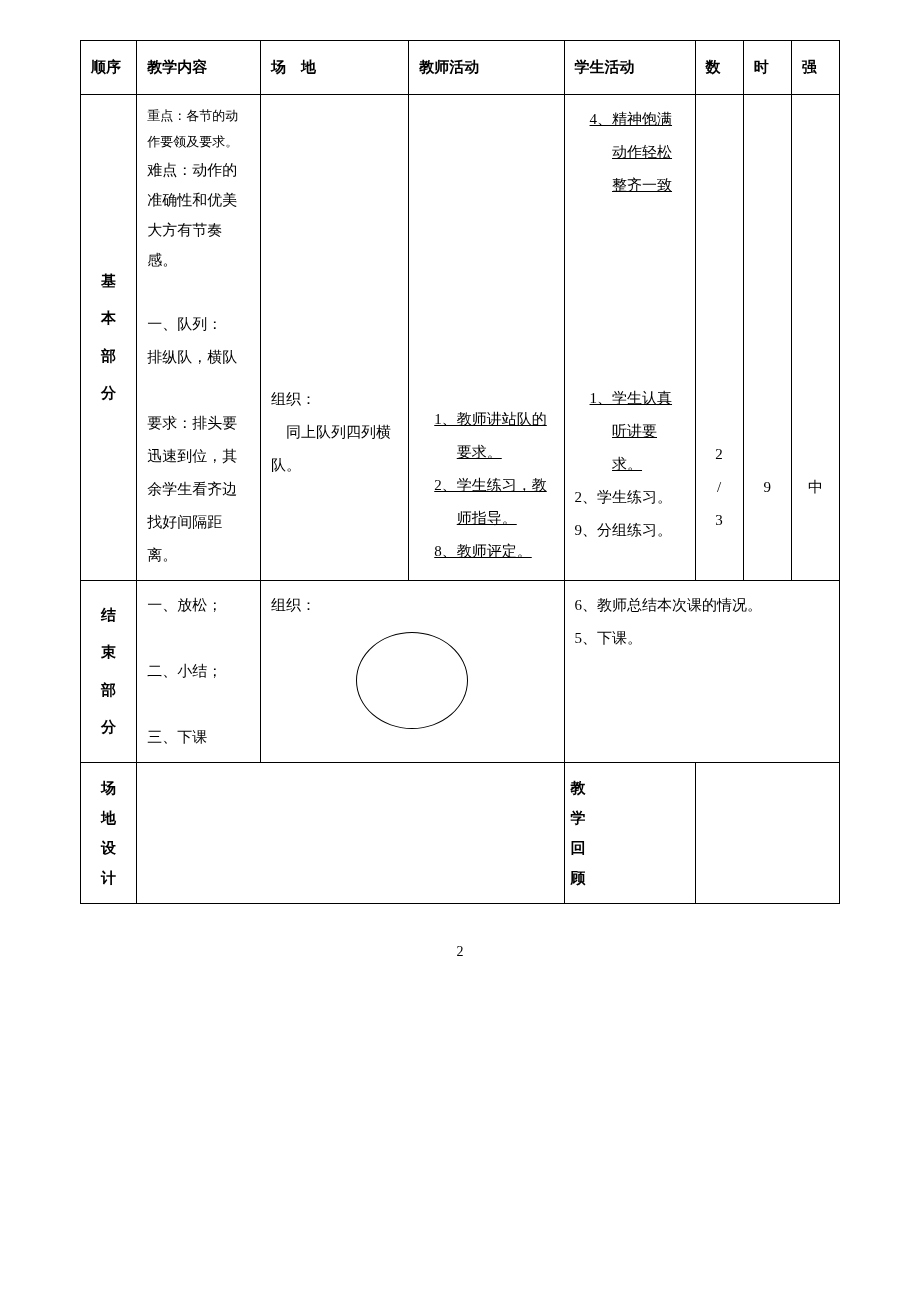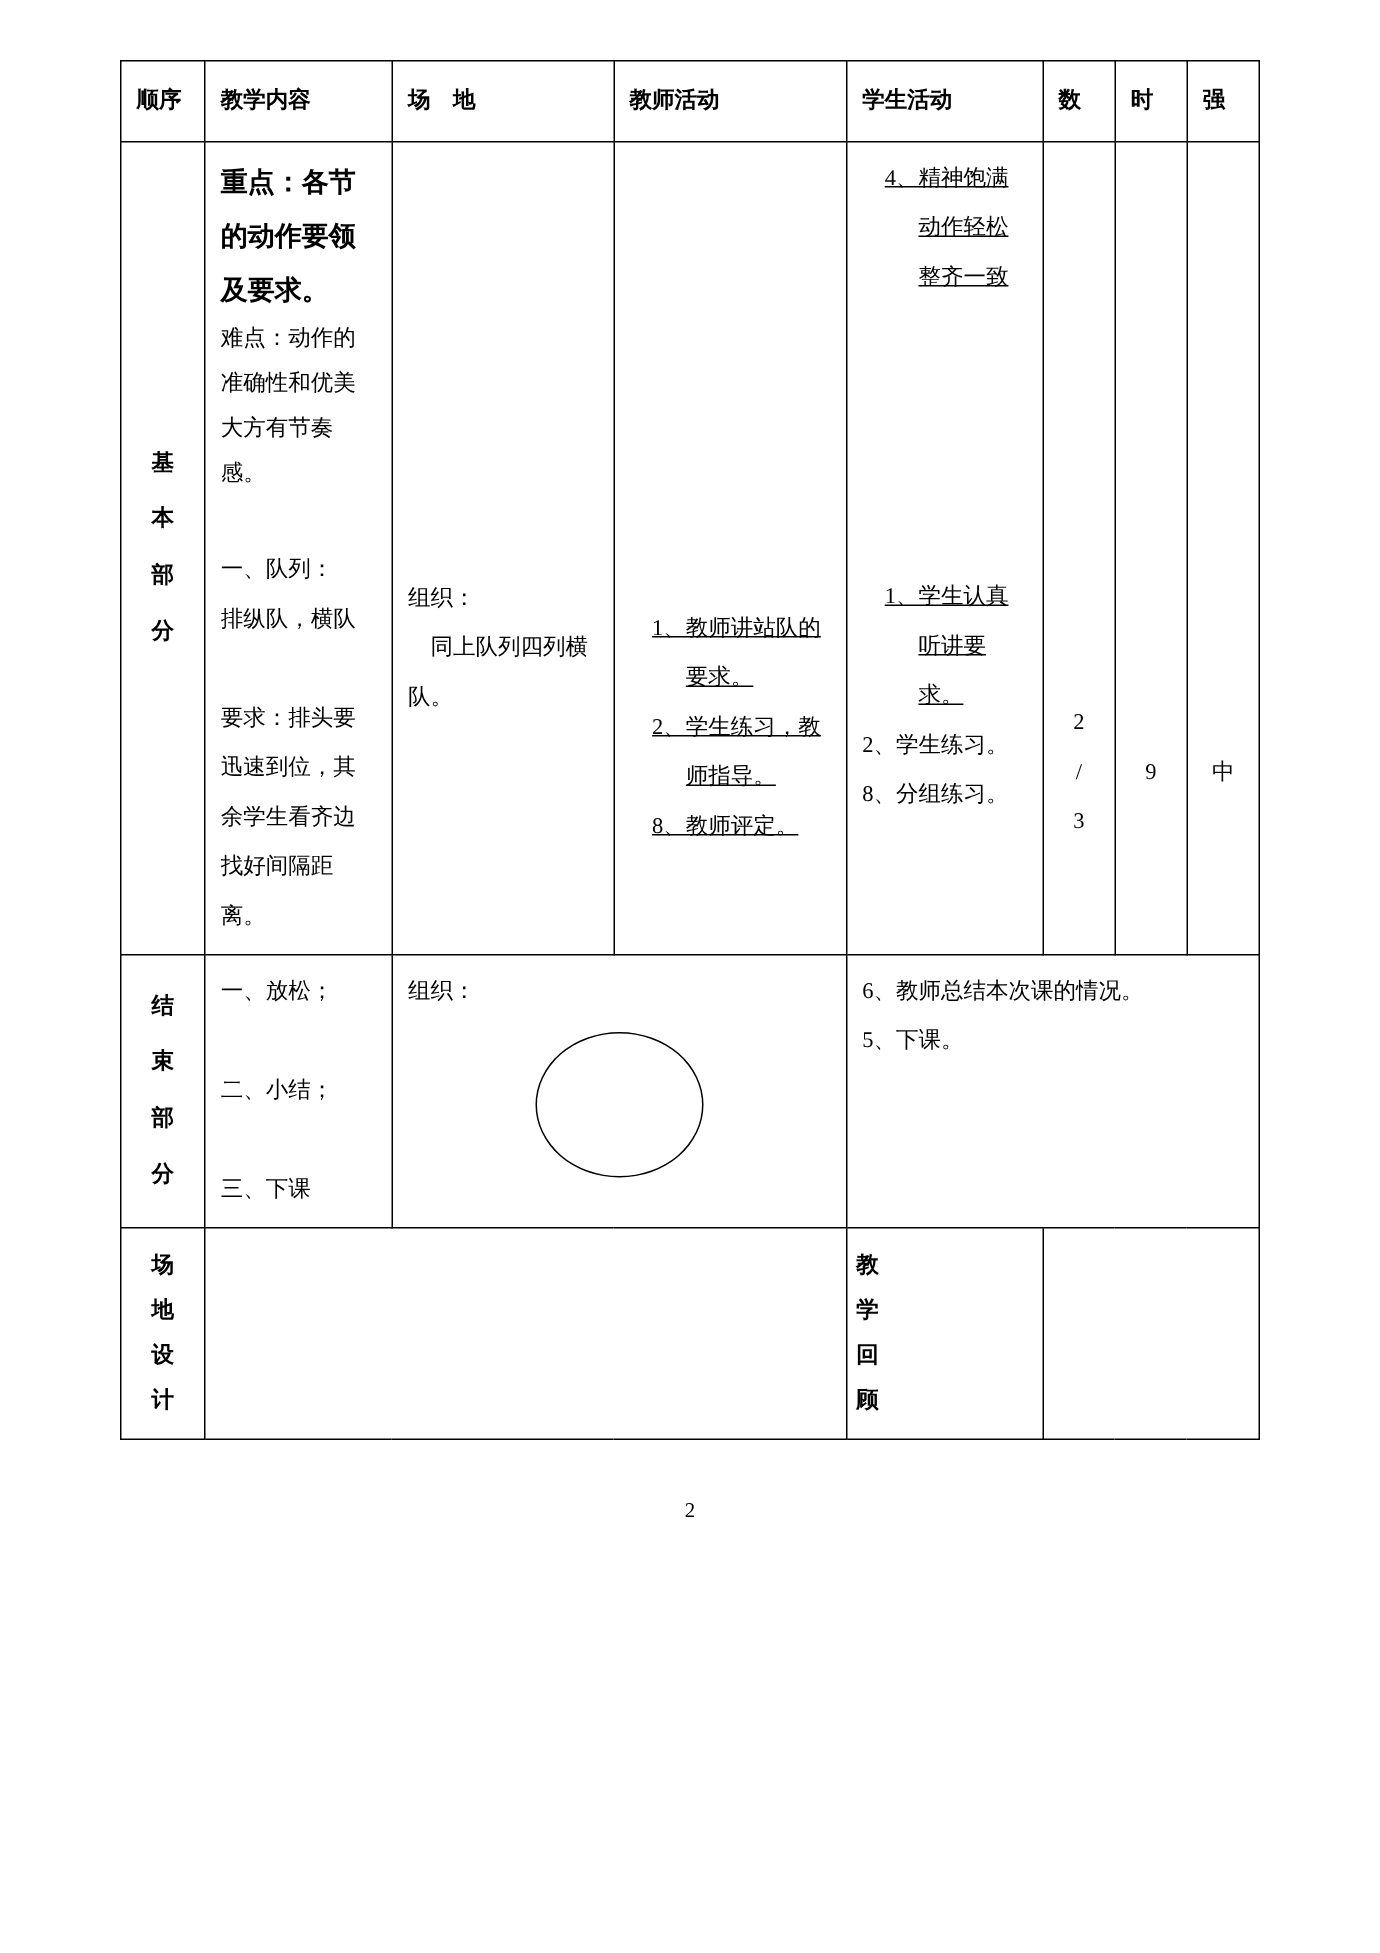--- a/index.html
+++ b/index.html
@@ -29,22 +29,21 @@
     }
     .vert-label {
       font-weight: bold;
       text-align: center;
       writing-mode: horizontal-tb;
       vertical-align: middle;
       line-height: 2.5;
       padding: 10px 6px;
     }
     .small-text {
-      font-size: 18px;
-      font-weight: bold;
+      font-size: 13px;
     }
     .ellipse-container {
       display: flex;
       justify-content: center;
       align-items: center;
       padding: 10px 0;
     }
     .ellipse {
       width: 110px;
       height: 95px;
@@ -108,21 +107,21 @@
       <div style="height:300px;"></div>
       <div class="indent-item">1、教师讲站队的要求。</div>
       <div class="indent-item">2、学生练习，教师指导。</div>
       <div class="indent-item">8、教师评定。</div>
     </td>
     <td>
       <div class="indent-item">4、精神饱满动作轻松整齐一致</div>
       <div style="height:180px;"></div>
       <div class="indent-item">1、学生认真听讲要求。</div>
       <div>2、学生练习。</div>
-      <div>8、分组练习。</div>
+      <div>9、分组练习。</div>
     </td>
     <td style="text-align:center;vertical-align:middle;">
       <div style="height:300px;"></div>
       <div>2<br>/<br>3</div>
     </td>
     <td style="text-align:center;vertical-align:middle;">
       <div style="height:300px;"></div>
       <div>9</div>
     </td>
     <td style="text-align:center;vertical-align:middle;">

